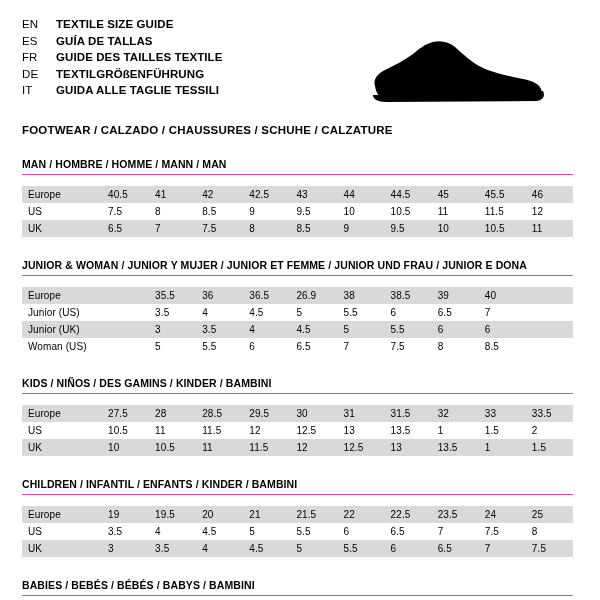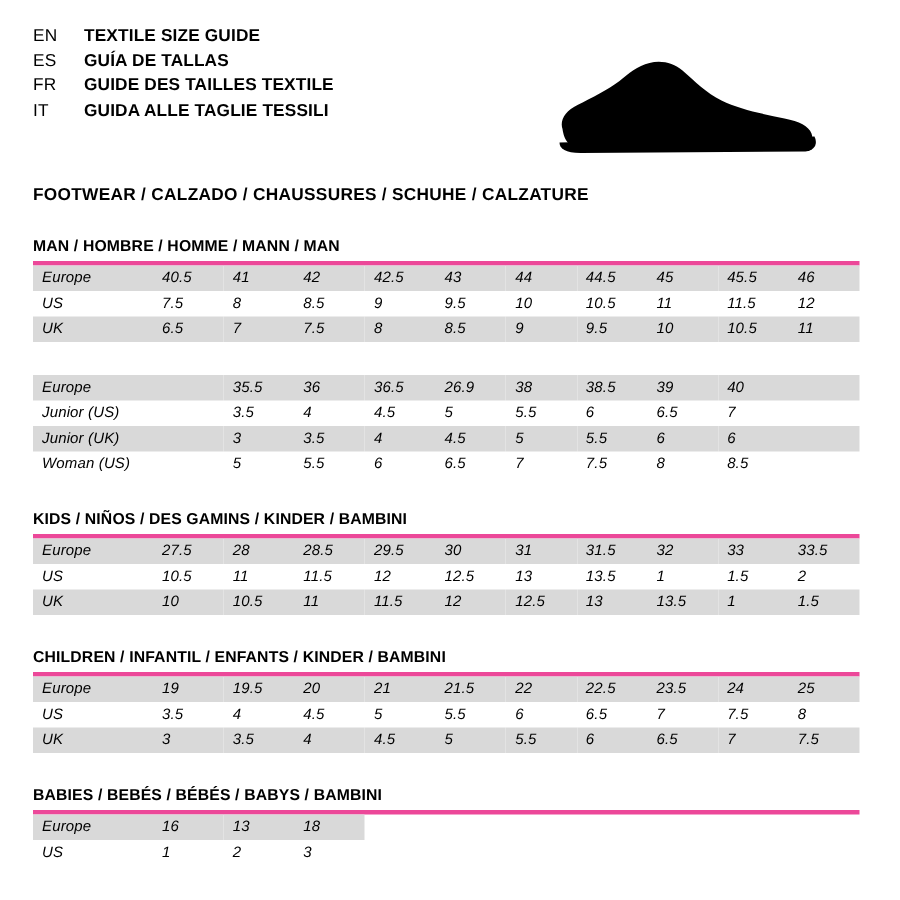--- a/index.html
+++ b/index.html
@@ -64,29 +64,28 @@
 
   
   .group {
     margin-top: 22px;
   }
   .group-title {
     font-size: 10.5px;
     font-weight: bold;
     letter-spacing: 0.1px;
     padding-bottom: 4px;
-    border-bottom: 3px solid #ec4899;
-    margin-bottom: 0;
+    border-bottom: 1px solid #ec4899;
+    margin-bottom: 11px;
   }
   table.sizes {
     border-collapse: collapse;
     width: 100%;
     font-size: 10px;
     table-layout: fixed;
-    font-style: italic;
   }
   table.sizes td {
     height: 17px;
     line-height: 17px;
     padding: 0 0 0 6px;
     white-space: nowrap;
     letter-spacing: 0.1px;
   }
   table.sizes tr.shaded td {
     background: #d9d9d9;
@@ -111,20 +110,24 @@
           <td class="lang-code">EN</td>
           <td class="lang-title">TEXTILE SIZE GUIDE</td>
         </tr>
         <tr>
           <td class="lang-code">ES</td>
           <td class="lang-title">GUÍA DE TALLAS</td>
         </tr>
         <tr>
           <td class="lang-code">FR</td>
           <td class="lang-title">GUIDE DES TAILLES TEXTILE</td>
+        </tr>
+        <tr>
+          <td class="lang-code">DE</td>
+          <td class="lang-title">TEXTILGRÖßENFÜHRUNG</td>
         </tr>
         <tr>
           <td class="lang-code">IT</td>
           <td class="lang-title">GUIDA ALLE TAGLIE TESSILI</td>
         </tr>
       </tbody>
     </table>
 
     <div class="shoe">
       <svg viewBox="0 0 180 72" width="180" height="72" aria-hidden="true">
@@ -177,20 +180,21 @@
           <td>9.5</td>
           <td>10</td>
           <td>10.5</td>
           <td>11</td>
         </tr>
       </tbody>
     </table>
   </div>
 
   <div class="group">
+    <div class="group-title">JUNIOR &amp; WOMAN / JUNIOR Y MUJER / JUNIOR ET FEMME / JUNIOR UND FRAU / JUNIOR E DONA</div>
     <table class="sizes">
       <tbody>
         <tr class="shaded">
           <td class="rowlabel">Europe</td>
           <td></td>
           <td>35.5</td>
           <td>36</td>
           <td>36.5</td>
           <td>26.9</td>
           <td>38</td>

